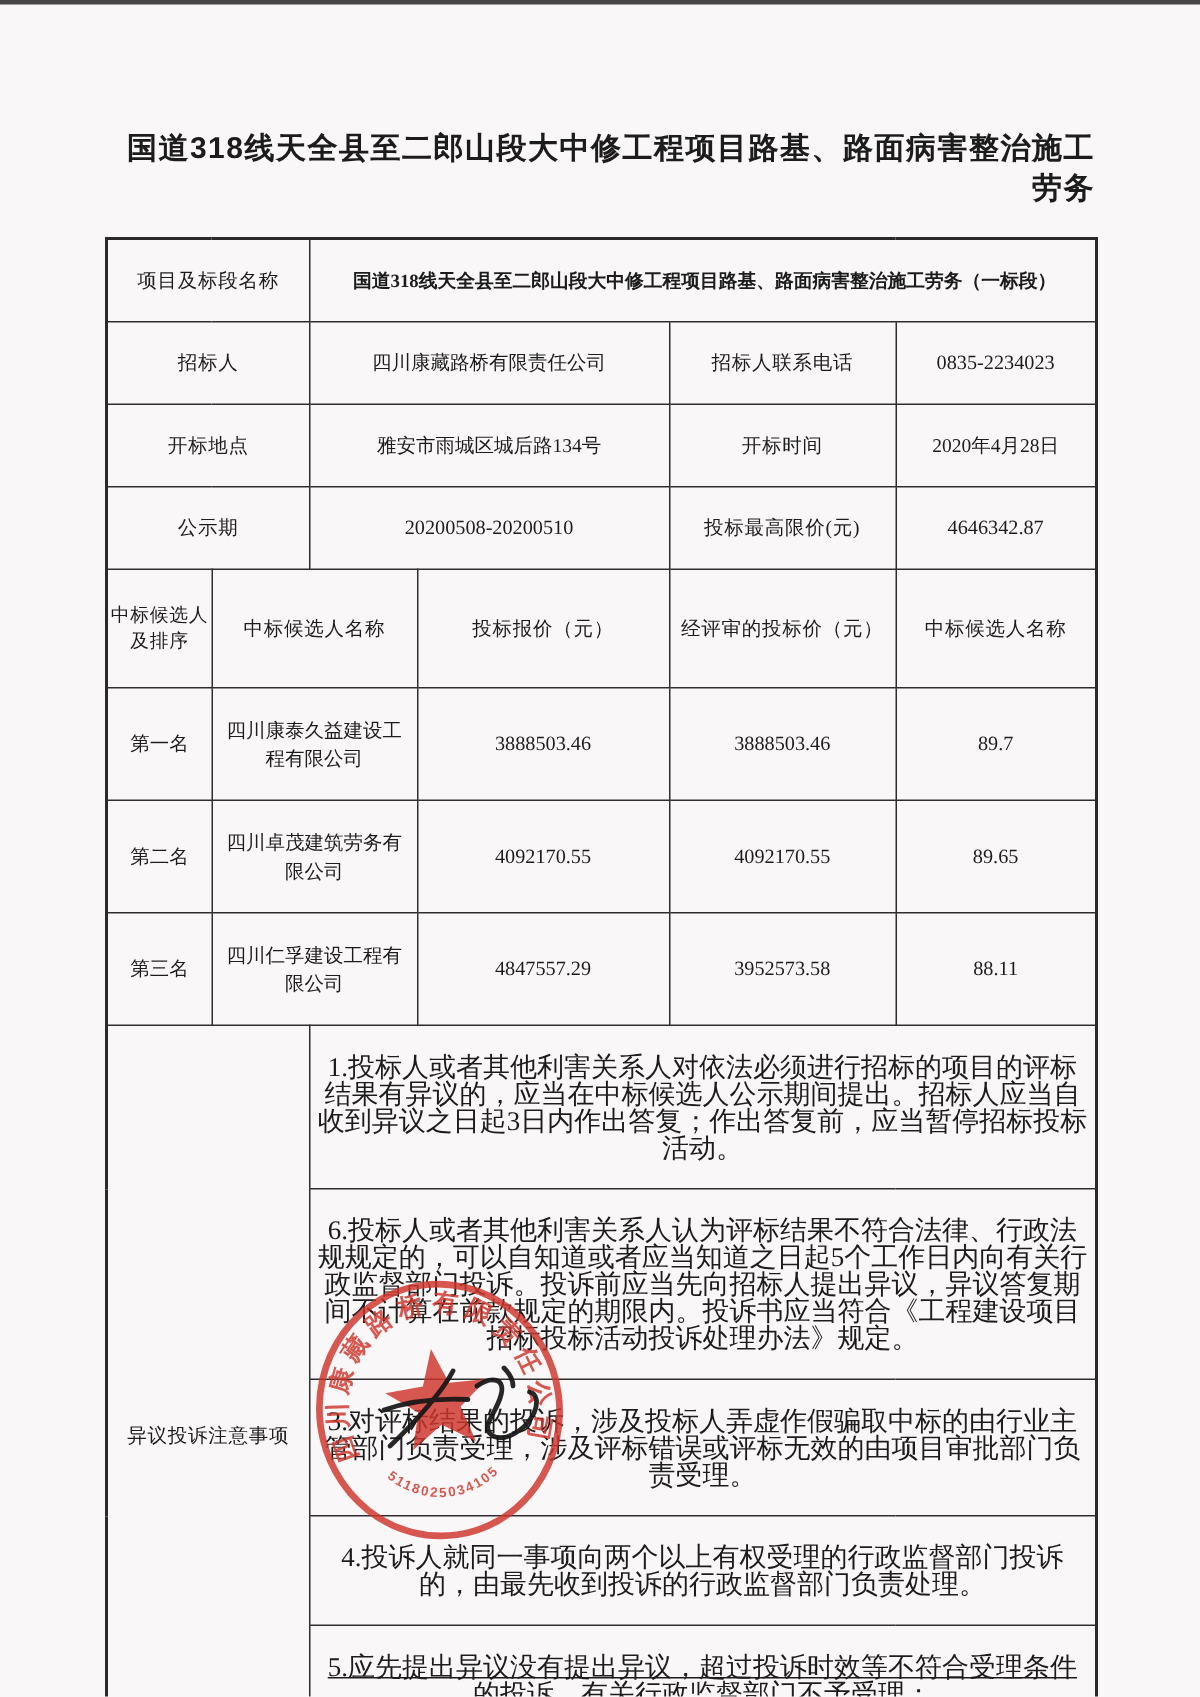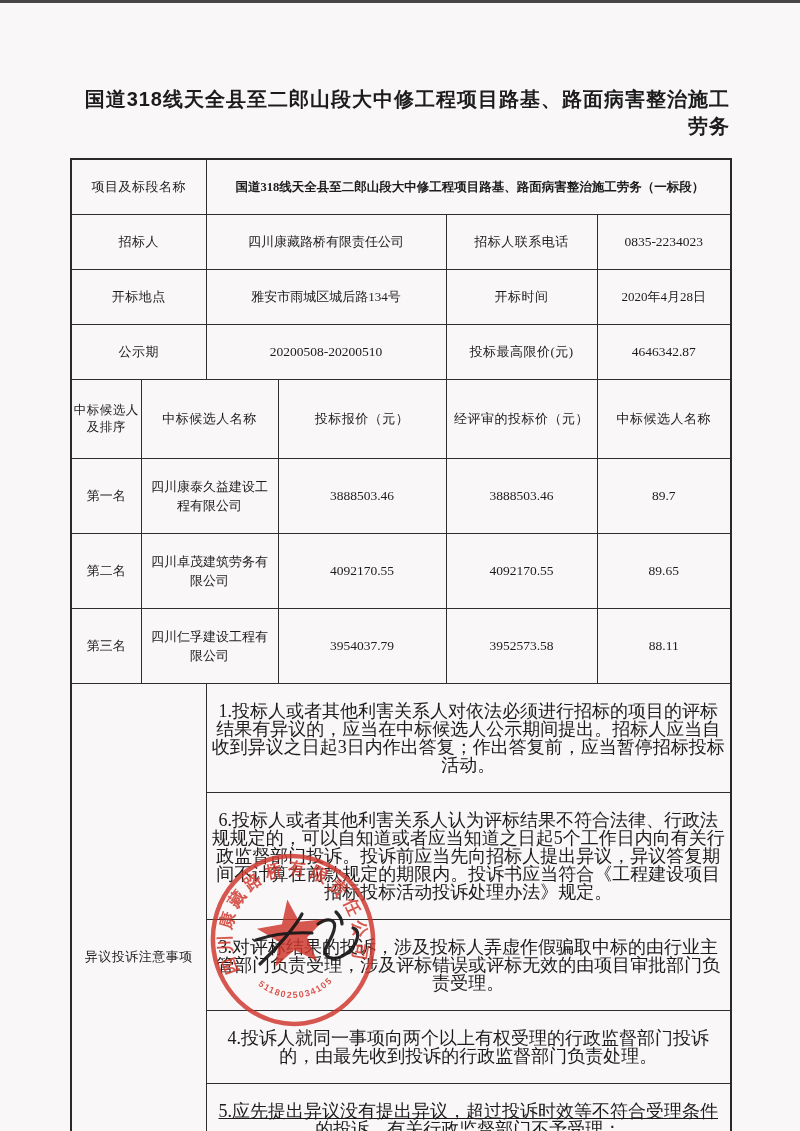--- a/index.html
+++ b/index.html
@@ -123,21 +123,21 @@
     <tr class="r-c2">
       <td>第二名</td>
       <td colspan="2" class="name">四川卓茂建筑劳务有限公司</td>
       <td class="num">4092170.55</td>
       <td class="num">4092170.55</td>
       <td class="num">89.65</td>
     </tr>
     <tr class="r-c3">
       <td>第三名</td>
       <td colspan="2" class="name">四川仁孚建设工程有限公司</td>
-      <td class="num">3954037.79</td>
+      <td class="num">4847557.29</td>
       <td class="num">3952573.58</td>
       <td class="num">88.11</td>
     </tr>
 
     <tr class="r-it1">
       <td colspan="2" rowspan="6" class="lbl">异议投诉注意事项</td>
       <td colspan="4" class="item">1.投标人或者其他利害关系人对依法必须进行招标的项目的评标结果有异议的，应当在中标候选人公示期间提出。招标人应当自收到异议之日起3日内作出答复；作出答复前，应当暂停招标投标活动。</td>
     </tr>
     <tr class="r-it2">
       <td colspan="4" class="item">6.投标人或者其他利害关系人认为评标结果不符合法律、行政法规规定的，可以自知道或者应当知道之日起5个工作日内向有关行政监督部门投诉。投诉前应当先向招标人提出异议，异议答复期间不计算在前款规定的期限内。投诉书应当符合《工程建设项目招标投标活动投诉处理办法》规定。</td>

